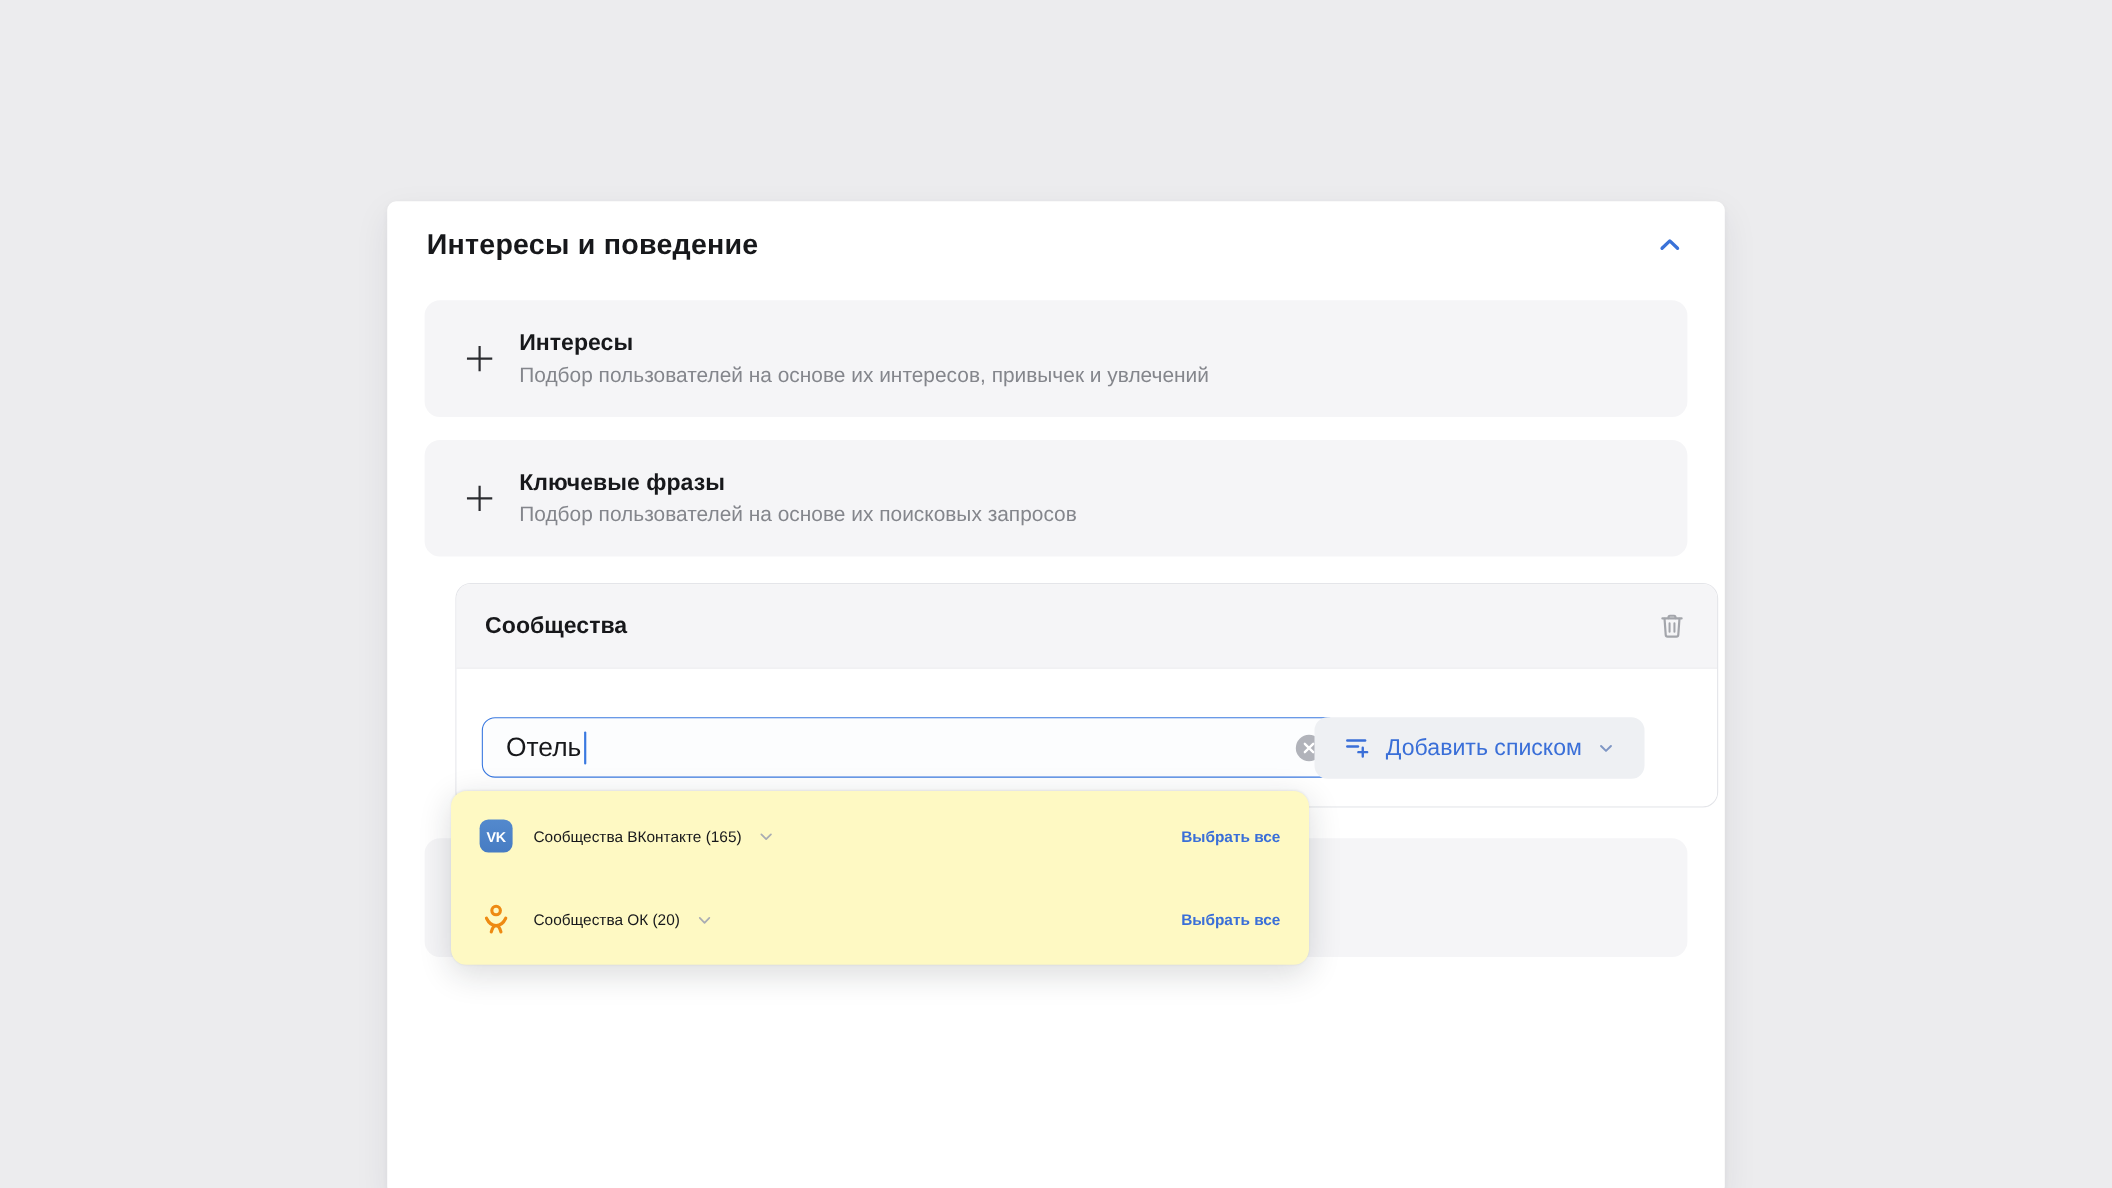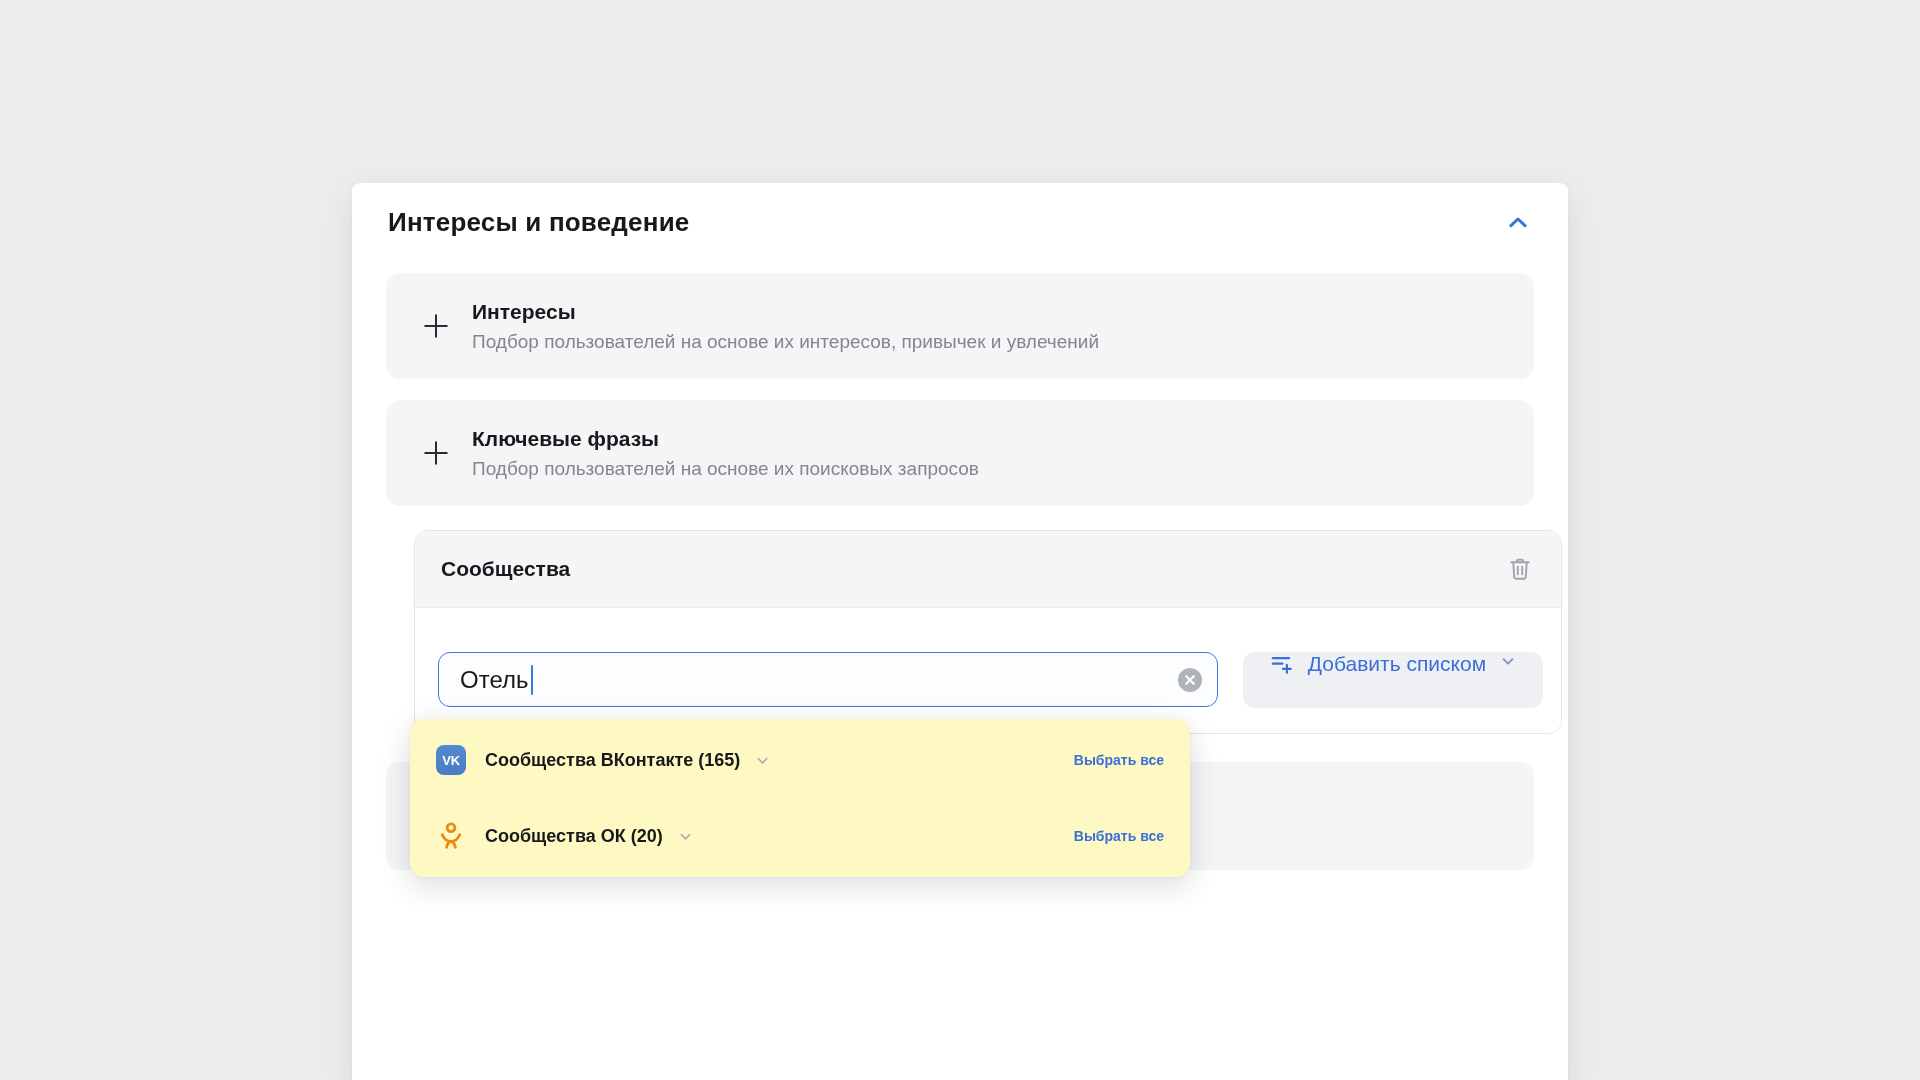--- a/index.html
+++ b/index.html
@@ -72,24 +72,24 @@
   .caret {
     display: inline-block; width: 2px; height: 30px;
     background: #3a79e0; margin-left: 3px; border-radius: 1px;
   }
   .clear-btn {
     position: absolute; right: 14px; top: 50%; transform: translateY(-50%);
     width: 26px; height: 26px; border: none; background: none; padding: 0; cursor: pointer;
   }
 
   .add-list-btn {
-    position: absolute; left: 828px; top: 44px;
+    position: absolute; left: 780px; top: 44px;
     width: 300px; height: 56px;
     background: #eef0f3; border: none; border-radius: 12px;
-    display: flex; justify-content: center; gap: 13px;
+    display: flex; align-items: center; justify-content: center; gap: 13px;
     cursor: pointer;
   }
   .add-list-label { font-size: 21px; font-weight: 500; color: #3a6fd8; }
 
   .gray-extra {
     position: absolute; left: 34px; top: 579px;
     width: 1148px; height: 108px;
     background: #f5f5f7; border-radius: 14px;
   }
 
@@ -101,21 +101,21 @@
     z-index: 10; padding: 3px 0;
   }
   .dd-item { height: 76px; display: flex; align-items: center; padding: 0 26px; }
   .dd-icon { width: 30px; height: 30px; flex: none; margin-right: 19px; }
   .vk-badge {
     width: 30px; height: 30px; border-radius: 8px;
     background: linear-gradient(180deg, #5389cd 0%, #477cc3 100%);
     color: #fff; font-size: 13px; font-weight: 700; letter-spacing: -.3px;
     display: flex; align-items: center; justify-content: center;
   }
-  .dd-label { font-size: 18px; font-weight: 700; color: #17181b; cursor: pointer; }
+  .dd-label { font-size: 14px; font-weight: 400; color: #17181b; cursor: pointer; }
   .dd-chevron { margin-left: 13px; cursor: pointer; display: flex; }
   .dd-select-all {
     margin-left: auto; font-size: 14px; font-weight: 700; color: #3a6fd8;
     text-decoration: none; cursor: pointer;
   }
 
   svg { display: block; }
 </style>
 </head>
 <body>

